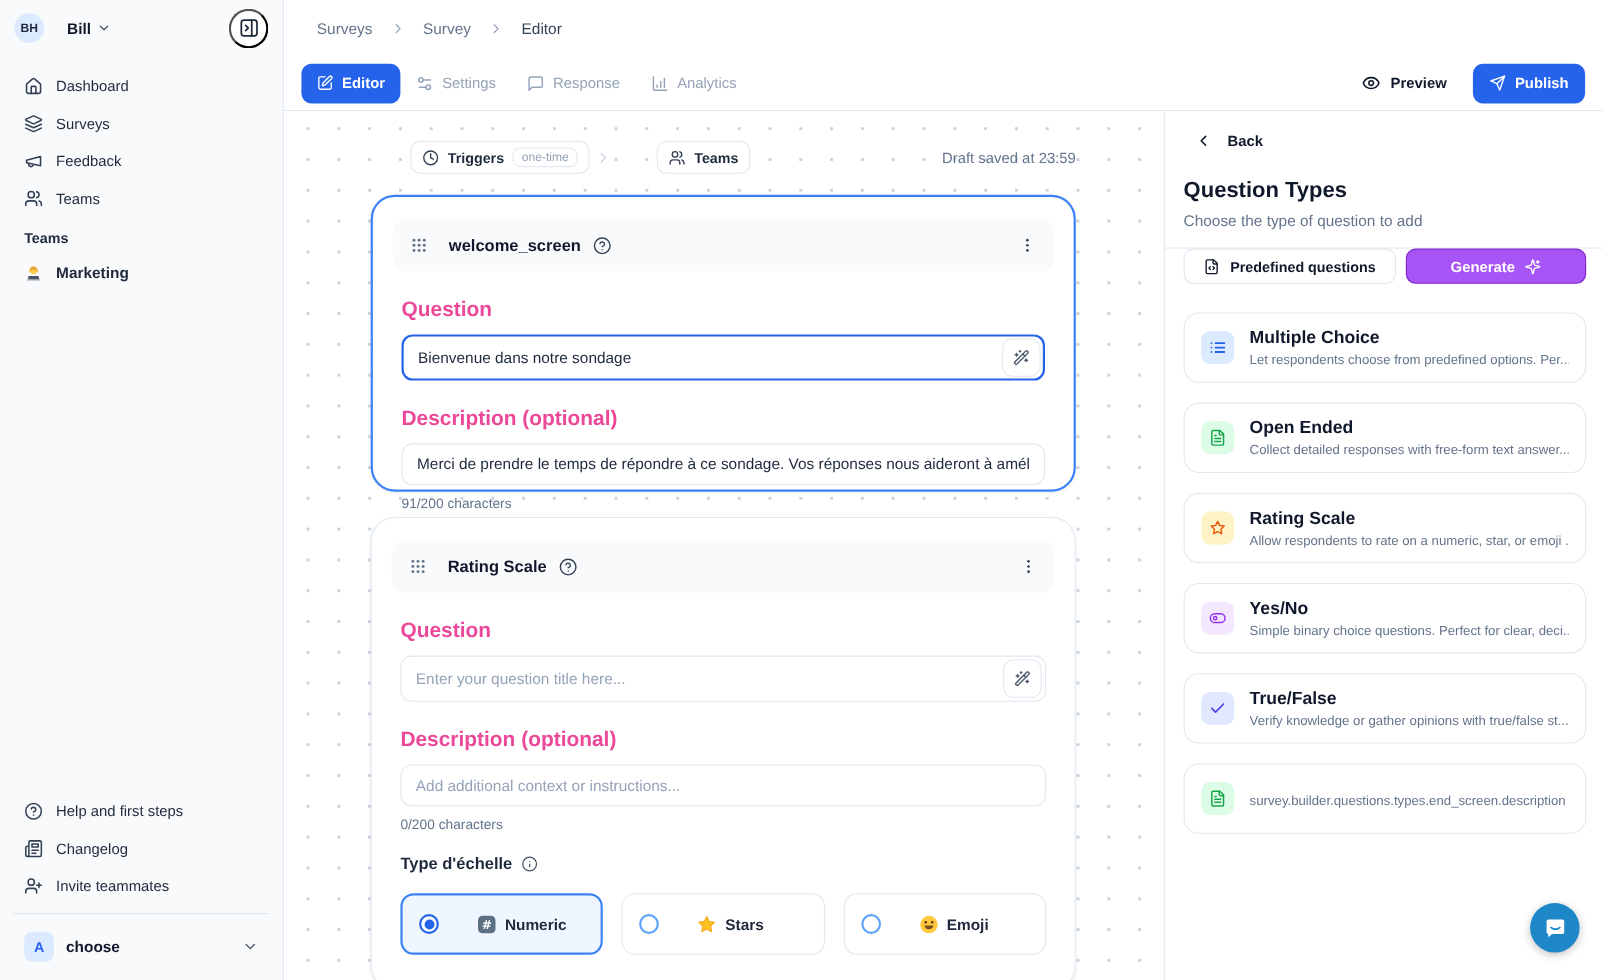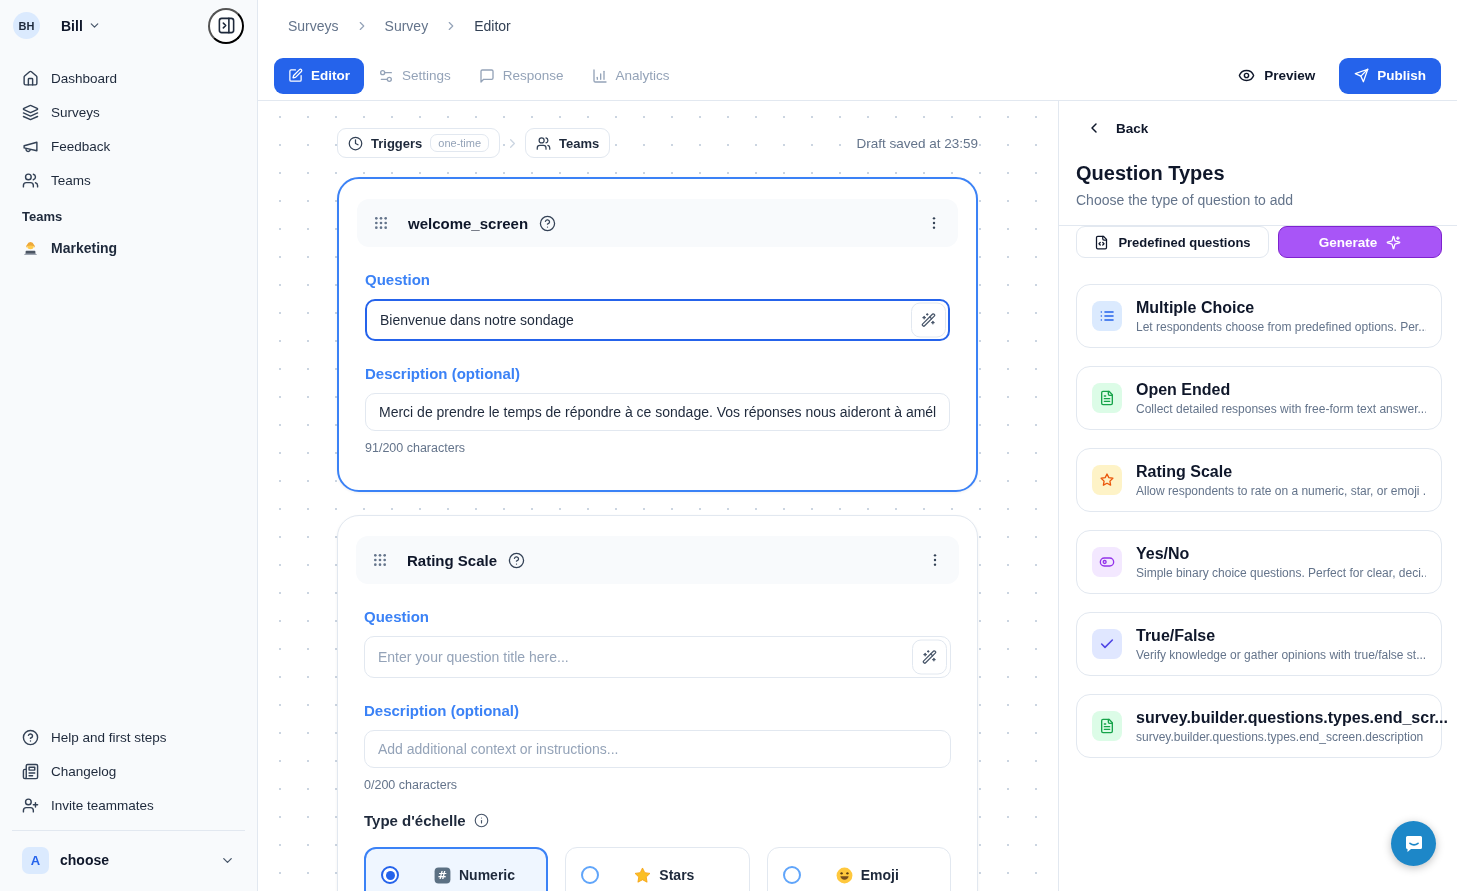--- a/index.html
+++ b/index.html
@@ -41,36 +41,36 @@
   .toolbar-right { margin-left:auto; display:flex; align-items:center; gap:24px; }
   .preview-btn { display:flex; align-items:center; gap:9px; font-size:13.5px; font-weight:600; color:#0f172a; background:none; border:none; cursor:pointer; font-family:inherit; }
   .publish-btn { display:flex; align-items:center; gap:8px; background:#2563eb; color:#fff; font-size:13.5px; font-weight:600; height:36px; padding:0 15px; border-radius:9px; border:none; cursor:pointer; font-family:inherit; }
 
   .content { flex:1; display:flex; min-height:0; }
 
   
   .canvas { width:800px; flex:none; padding:27px 80px 0 79px; overflow:hidden; position:relative;
             background-image:radial-gradient(circle, #cbd5e1 1.3px, transparent 1.4px); background-size:28px 28px; background-position:8px 2px; }
   .chips-row { display:flex; align-items:center; width:641px; }
-  .chip { display:flex; align-items:center; gap:8px; height:30px; background:#fff; border:1px solid #e2e8f0; border-radius:9px; padding:0 10px; font-size:13px; font-weight:600; color:#1e293b; cursor:pointer; }
+  .chip { display:flex; align-items:center; gap:8px; height:30px; background:#fff; border:1px solid #e2e8f0; border-radius:9px; padding:0 10px; font-size:13px; font-weight:600; color:#1e293b; cursor:pointer;margin-left:36px; }
   .chip svg { color:#334155; }
   .chip-badge { border:1px solid #e2e8f0; border-radius:7px; padding:2px 7px; font-size:11px; font-weight:500; color:#94a3b8; background:#fff; }
   .chip-sep { color:#cbd5e1; margin:0 5px; }
   .draft { margin-left:auto; font-size:13.5px; color:#64748b; }
 
   .qcard { width:641px; background:#fff; border-radius:22px; margin-top:19px; box-shadow:0 1px 3px rgba(15,23,42,.06); }
-  .qcard.selected { border:2px solid #3b82f6; height:315px; }
+  .qcard.selected { border:2px solid #3b82f6; height:270px; }
   .qcard.plain { border:1px solid #e2e8f0; height:430px; margin-top:23px; }
   .qcard-head { margin:20px 18px 0 18px; height:48px; background:#f8fafc; border-radius:12px; display:flex; align-items:center; padding:0 16px; }
   .grip { color:#64748b; cursor:grab; }
   .qcard-title { font-size:15px; font-weight:700; color:#0f172a; margin-left:19px; }
   .qcard-help { margin-left:11px; color:#334155; cursor:pointer; }
   .kebab { margin-left:auto; color:#334155; cursor:pointer; }
 
-  .field-label { font-size:15px; font-weight:600; color:#3b82f6; margin:24px 26px 0 26px; }
+  .field-label { font-size:19px; font-weight:600; color:#ec4899; margin:24px 26px 0 26px; }
   .input-wrap { position:relative; margin:11px 26px 0 26px; }
   .text-input { width:100%; height:42px; border:1px solid #e2e8f0; border-radius:10px; padding:0 52px 0 13px; font-size:14px; color:#1e293b; font-family:inherit; background:#fff; outline:none; }
   .text-input.focused { border:2px solid #2563eb; }
   .text-input::placeholder { color:#94a3b8; }
   .wand-btn { position:absolute; right:4px; top:50%; transform:translateY(-50%); width:35px; height:35px; background:#fff; border:1px solid #e2e8f0; border-radius:9px; display:flex; align-items:center; justify-content:center; color:#475569; cursor:pointer; }
   .desc-input { height:38px; padding-right:13px; }
   .char-count { font-size:12.5px; color:#64748b; margin:10px 26px 0 26px; }
   .scale-label-row { display:flex; align-items:center; gap:8px; margin:20px 26px 0 26px; }
   .scale-label { font-size:15px; font-weight:600; color:#1e293b; }
   .info-ic { color:#475569; }
@@ -587,21 +587,21 @@
           <div class="type-card type-5">
             <span class="ticon">
                 <svg width="16" height="16" viewBox="0 0 24 24" fill="none" stroke="currentColor" stroke-width="2" stroke-linecap="round" stroke-linejoin="round">
                   <path d="M15 2H6a2 2 0 0 0-2 2v16a2 2 0 0 0 2 2h12a2 2 0 0 0 2-2V7Z"></path>
                   <path d="M14 2v4a2 2 0 0 0 2 2h4"></path>
                   <path d="M10 9H8"></path>
                   <path d="M16 13H8"></path>
                   <path d="M16 17H8"></path>
                 </svg>
               </span>
-            <span class="type-txt"><span class="type-title">survey.builder.questions.types.end_scr...</span><span class="type-desc" style="display:block">survey.builder.questions.types.end_screen.description</span></span>
+            <span class="type-txt"><span class="type-desc" style="display:block">survey.builder.questions.types.end_screen.description</span></span>
           </div>
         </div>
       </aside>
     </div>
   </div>
 
   <div class="chat-fab">
     <svg width="24" height="24" viewBox="0 0 24 24">
       <path d="M5.5 4h13A1.5 1.5 0 0 1 20 5.5v10a1.5 1.5 0 0 1-1.5 1.5H9l-3.5 3v-3h0A1.5 1.5 0 0 1 4 15.5v-10A1.5 1.5 0 0 1 5.5 4z" fill="#ffffff"></path>
       <path d="M8 11.3c2.6 2 5.4 2 8 0" stroke="#1d87c8" stroke-width="1.7" fill="none" stroke-linecap="round"></path>

